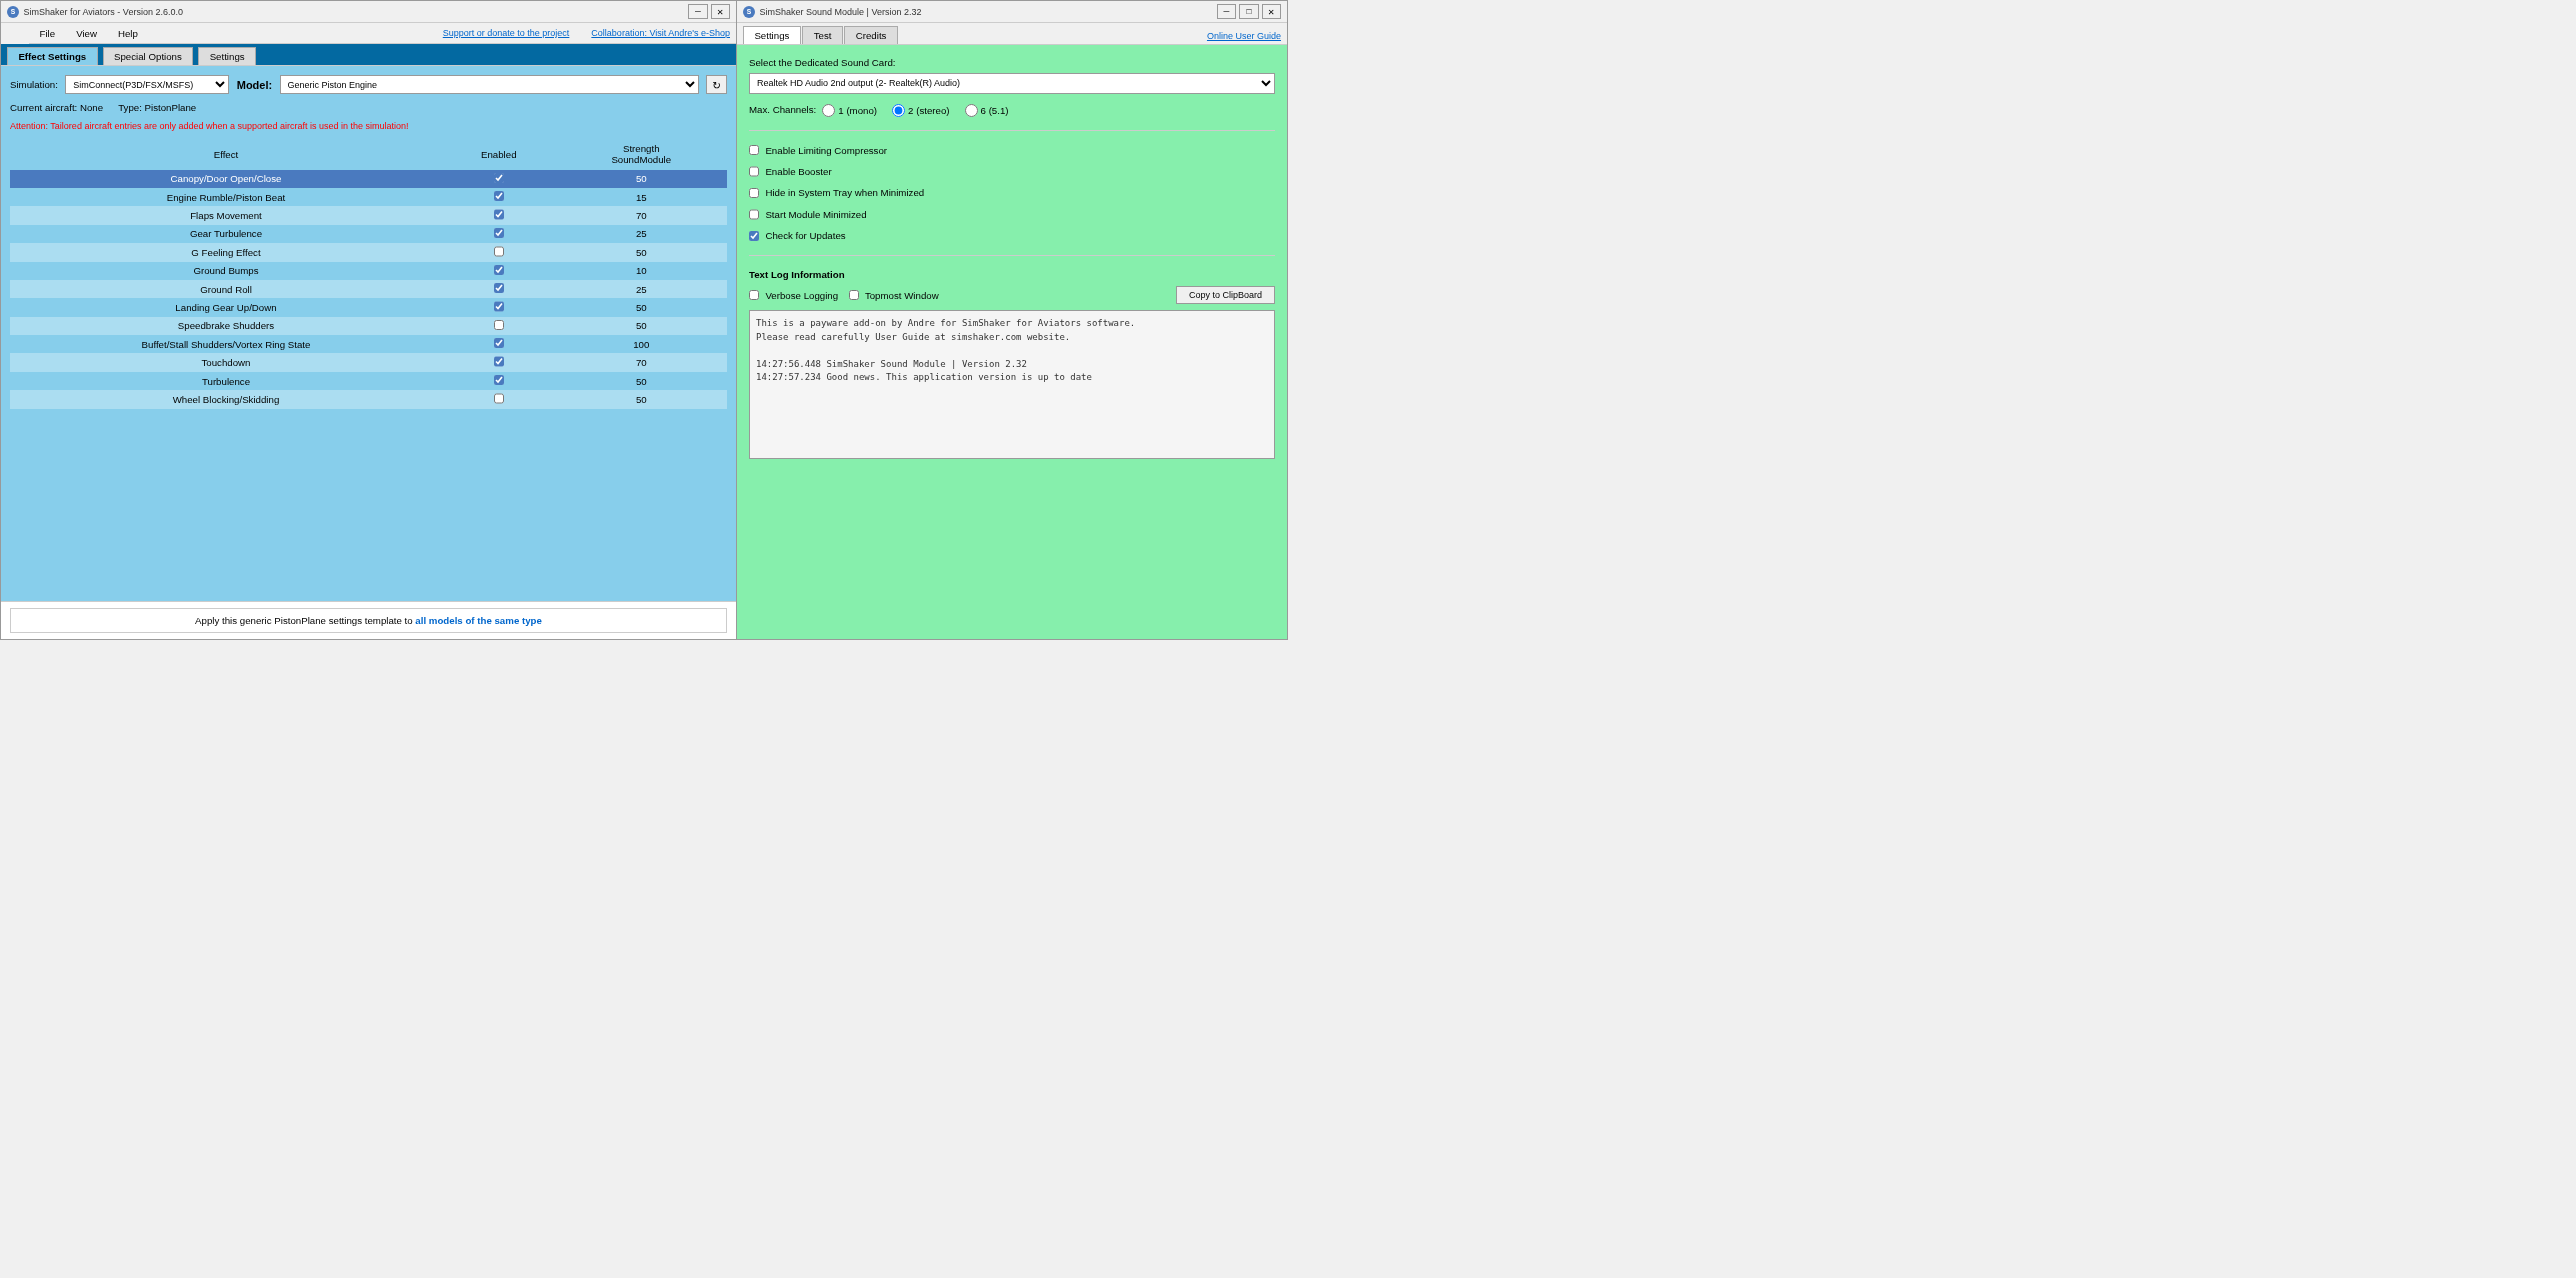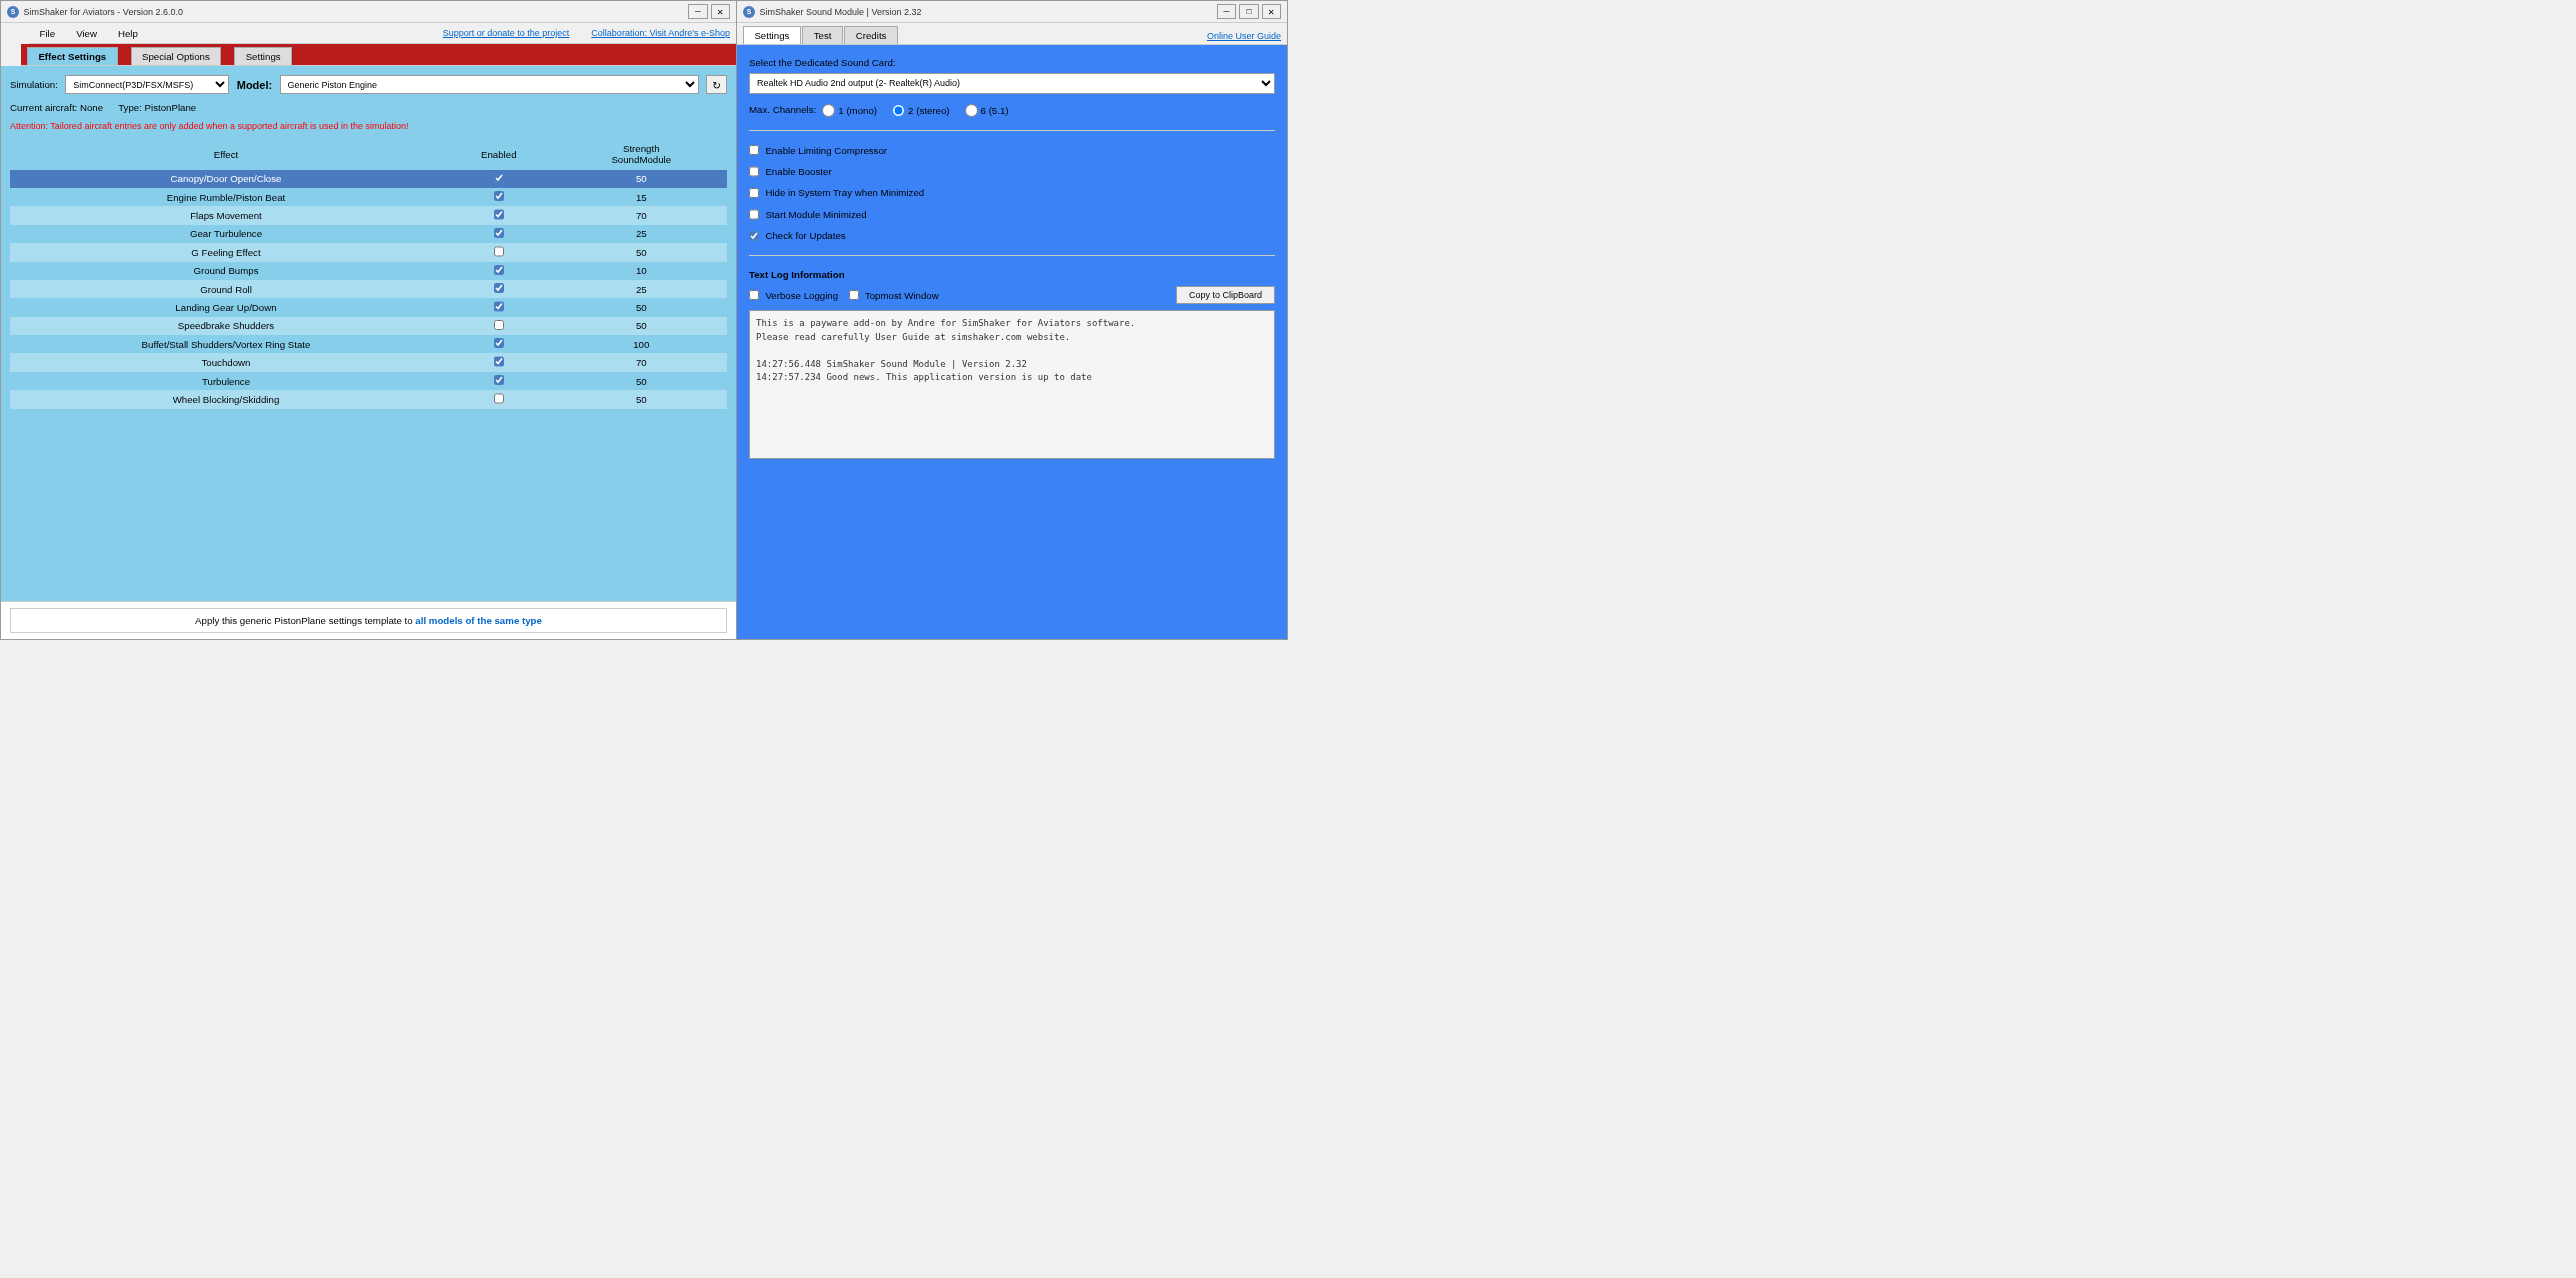--- a/index.html
+++ b/index.html
@@ -40,26 +40,25 @@
       gap: 12px;
       height: 21px;
       margin-left: 28px;
     }
     .menu-item { cursor: pointer; padding: 1.5px 4.5px; font-size: 9.7px; }
     .menu-links { margin-left: auto; display: flex; gap: 22px; }
     .menu-link { color: #0066cc; text-decoration: underline; cursor: pointer; font-size: 9px; }
 
     
     .tabs-bar {
-      background: #b91c1c;
+      background: #0369a1;
       padding: 3px 6px 0;
       display: flex;
-      gap: 13px;
+      gap: 5px;
       border-bottom: 1.5px solid #ccc;
-      margin-left: 20px;
     }
     .tab {
       padding: 3px 10.4px;
       border: 0.7px solid #aaa;
       border-bottom: none;
       cursor: pointer;
       background: #ddd;
       font-size: 9.7px;
     }
     .tab.active {
@@ -186,21 +185,21 @@
       font-size: 9.7px;
       width: 100%;
       text-align: center;
     }
     .apply-btn span.highlight { color: #0066cc; font-weight: bold; }
 
     
     .right-window {
       width: 551px;
       height: 640px;
-      background: #3b82f6;
+      background: #86efac;
       border: 0.7px solid #999;
       border-left: none;
       display: flex;
       flex-direction: column;
     }
     .right-title-bar {
       background: #f0f0f0;
       border-bottom: 0.7px solid #ccc;
       padding: 3px 6px;
       display: flex;

